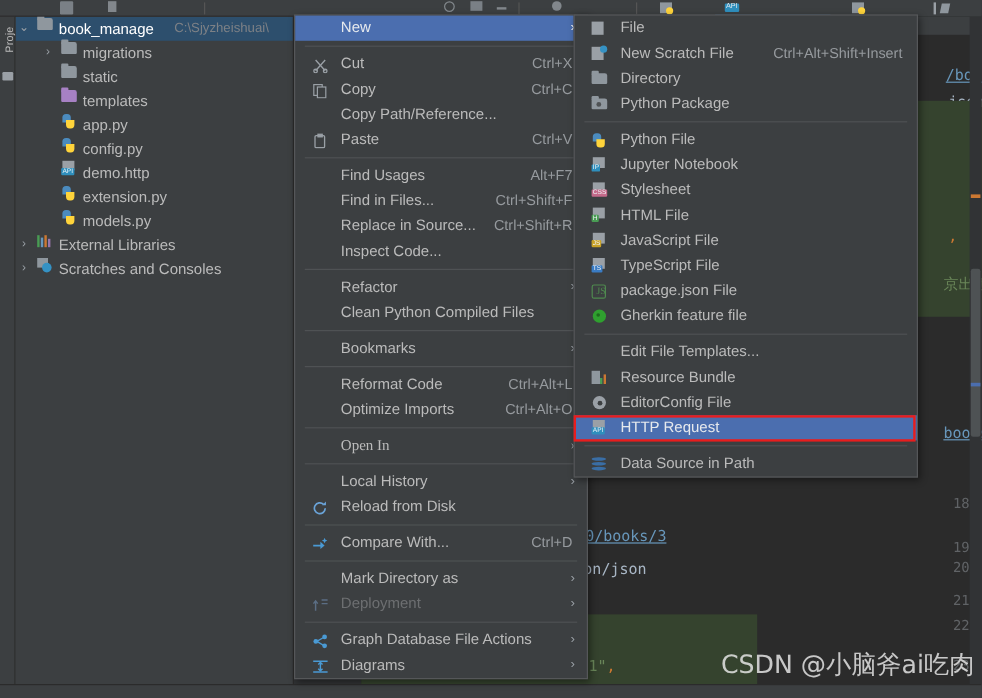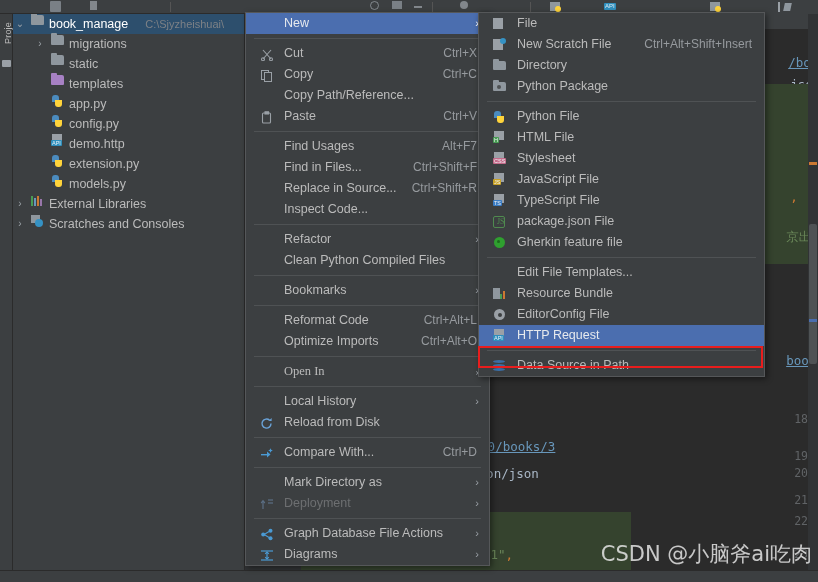--- a/index.html
+++ b/index.html
@@ -532,30 +532,37 @@
           <div style="position:absolute;left:0;top:1px;width:13px;height:12px;">
             <div style="position:absolute;left:1px;top:0;width:7px;height:7px;background:#4b8bbe;border-radius:3px 3px 0 0;"></div>
             <div style="position:absolute;left:4px;top:5px;width:7px;height:7px;background:#ffd43b;border-radius:0 0 3px 3px;"></div>
           </div>
         </span>
         <span class="mlabel">Python File</span>
       </div>
       <div class="mi" style="height:21px;line-height:21px;">
         <span class="mic">
           <div style="position:absolute;left:1px;top:0px;width:10px;height:9px;background:#9aa0a6;"></div>
-          <div style="position:absolute;left:0;top:6px;background:#499c54;color:#f2f5f7;font-size:5.5px;line-height:6px;padding:0 1px;border-radius:1px;font-family:'Liberation Sans',sans-serif;">H</div>
-        </span>
-        <span class="mlabel">HTML File</span>
+          <div style="position:absolute;left:0;top:6px;background:#2f8fbd;color:#f2f5f7;font-size:5.5px;line-height:6px;padding:0 1px;border-radius:1px;font-family:'Liberation Sans',sans-serif;">IP</div>
+        </span>
+        <span class="mlabel">Jupyter Notebook</span>
       </div>
       <div class="mi" style="height:21px;line-height:21px;">
         <span class="mic">
           <div style="position:absolute;left:1px;top:0px;width:10px;height:9px;background:#9aa0a6;"></div>
           <div style="position:absolute;left:0;top:6px;background:#c46a8a;color:#f2f5f7;font-size:5.5px;line-height:6px;padding:0 1px;border-radius:1px;font-family:'Liberation Sans',sans-serif;">CSS</div>
         </span>
         <span class="mlabel">Stylesheet</span>
+      </div>
+      <div class="mi" style="height:21px;line-height:21px;">
+        <span class="mic">
+          <div style="position:absolute;left:1px;top:0px;width:10px;height:9px;background:#9aa0a6;"></div>
+          <div style="position:absolute;left:0;top:6px;background:#499c54;color:#f2f5f7;font-size:5.5px;line-height:6px;padding:0 1px;border-radius:1px;font-family:'Liberation Sans',sans-serif;">H</div>
+        </span>
+        <span class="mlabel">HTML File</span>
       </div>
       <div class="mi" style="height:21px;line-height:21px;">
         <span class="mic">
           <div style="position:absolute;left:1px;top:0px;width:10px;height:9px;background:#9aa0a6;"></div>
           <div style="position:absolute;left:0;top:6px;background:#c9a227;color:#f2f5f7;font-size:5.5px;line-height:6px;padding:0 1px;border-radius:1px;font-family:'Liberation Sans',sans-serif;">JS</div>
         </span>
         <span class="mlabel">JavaScript File</span>
       </div>
       <div class="mi" style="height:21px;line-height:21px;">
         <span class="mic">

